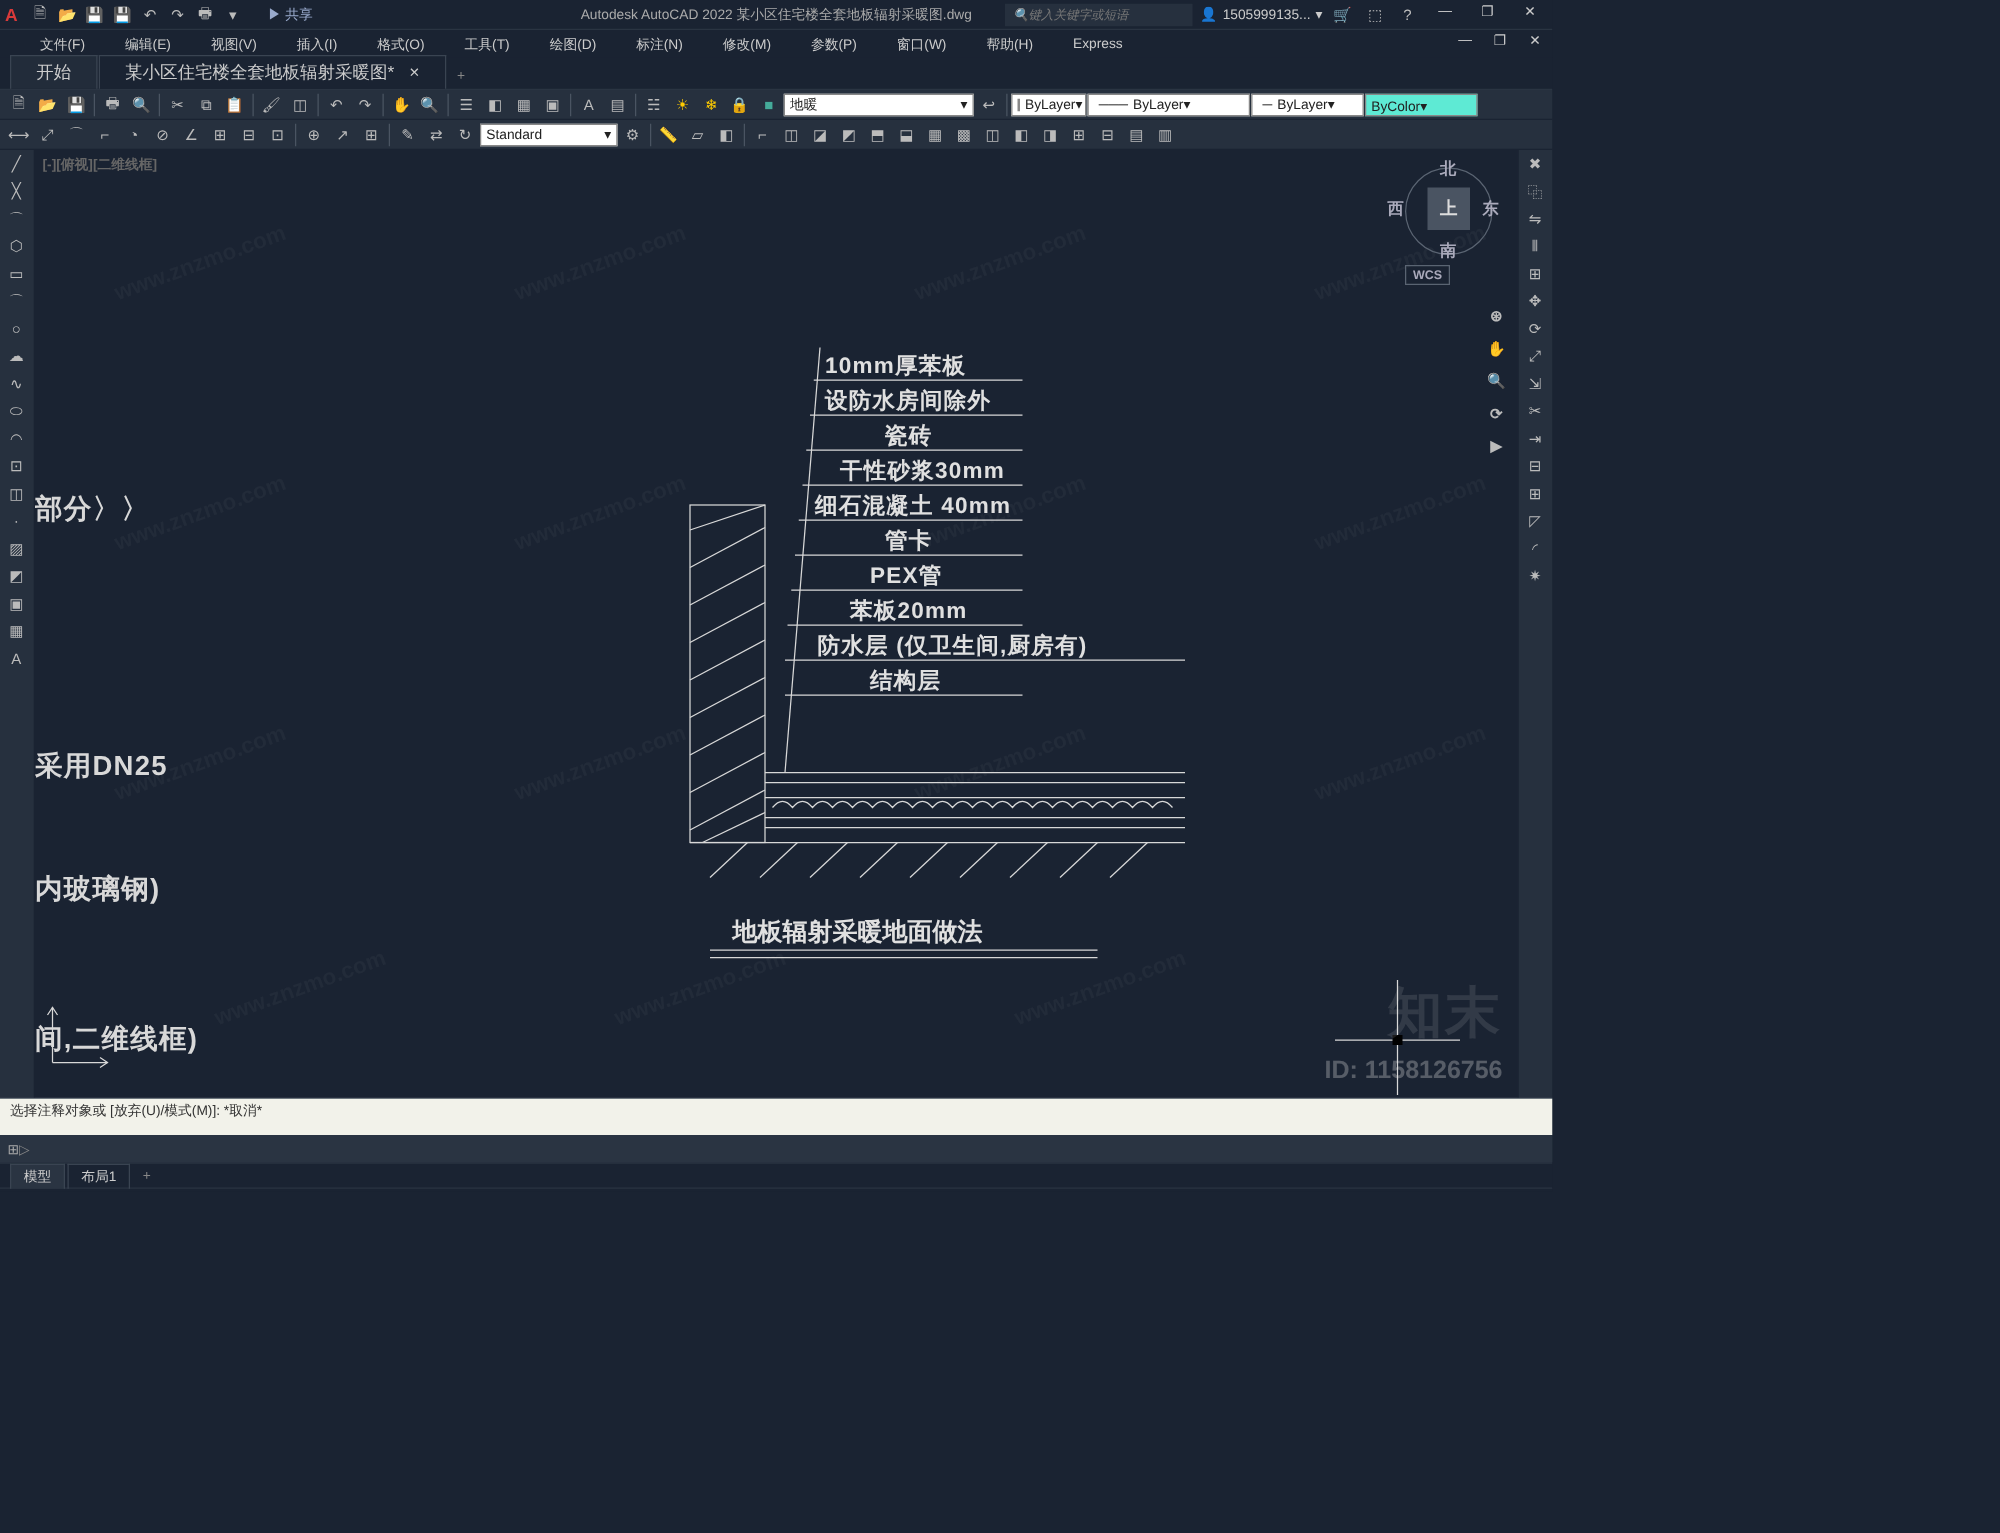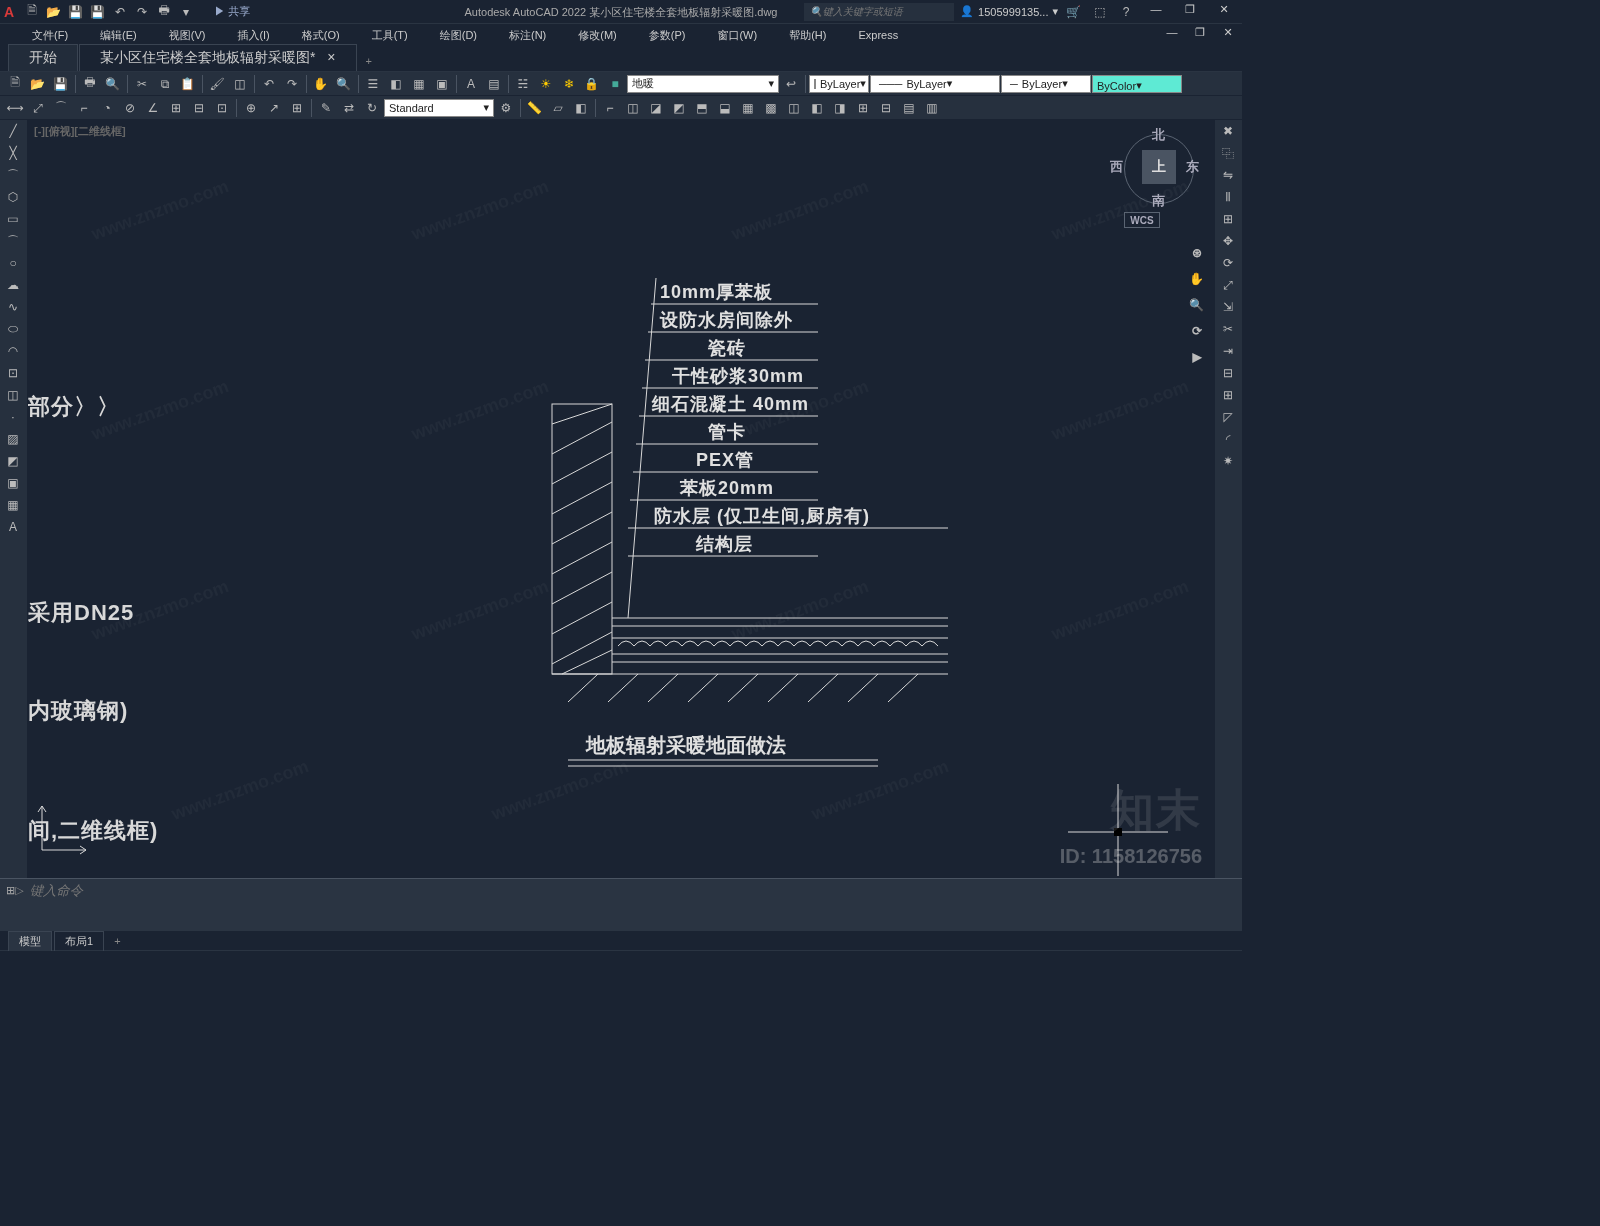--- a/index.html
+++ b/index.html
@@ -500,24 +500,24 @@
     <span class="tb-btn">⇥</span>
     <span class="tb-btn">⊟</span>
     <span class="tb-btn">⊞</span>
     <span class="tb-btn">◸</span>
     <span class="tb-btn">◜</span>
     <span class="tb-btn">✷</span>
   </div>
 </div>
 
 <div class="cmd-area">
+  <div class="cmd-hist">选择注释对象或  [放弃(U)/模式(M)]:  *取消*</div>
   <div class="cmd-line">
     <span>⊞</span>
     <span class="cmd-prompt">▷</span>
-    <input class="cmd-input" placeholder="键入命令" style="">
   </div>
 </div>
 
 <div class="layout-tabs">
   <div class="ltab active">模型</div>
   <div class="ltab">布局1</div>
   <div class="ltab-add">+</div>
 </div>
 
 <div class="statusbar">

